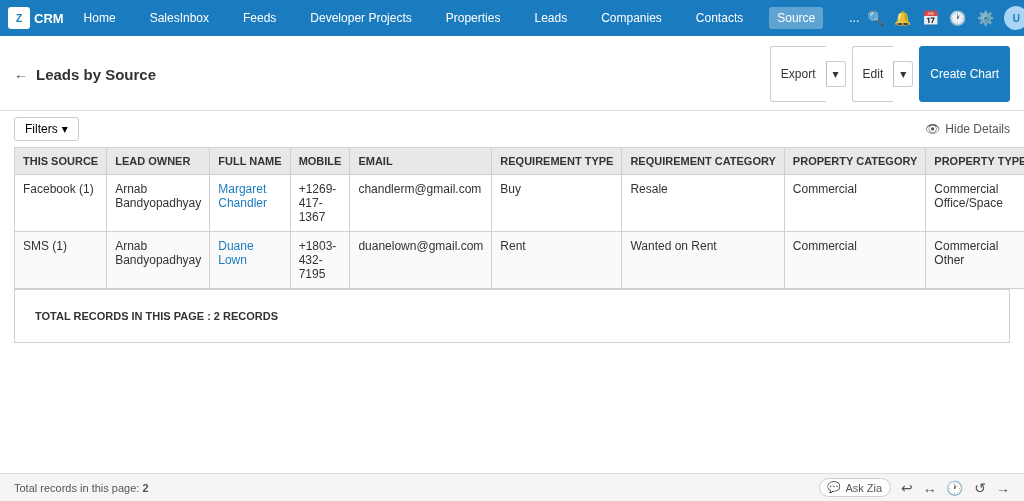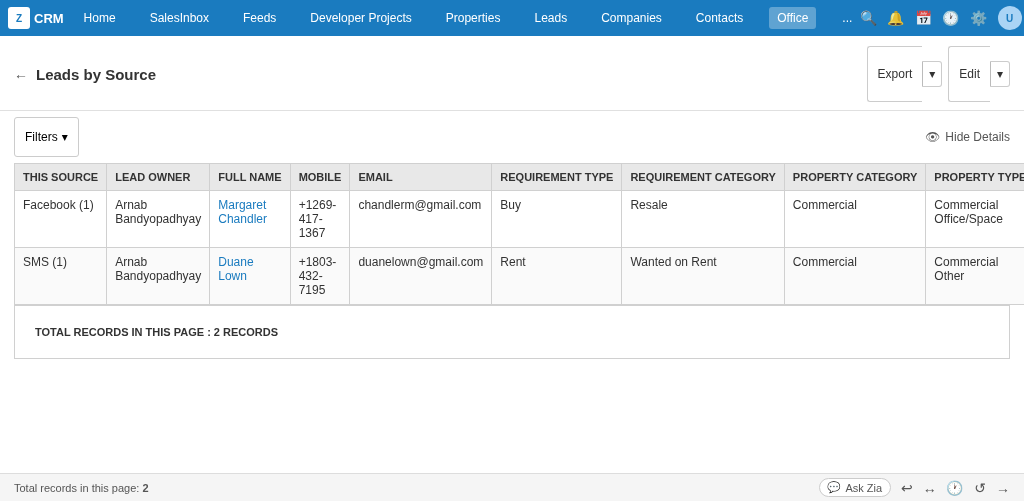--- a/index.html
+++ b/index.html
@@ -150,21 +150,21 @@
     .filters-bar {
       display: flex;
       align-items: center;
       justify-content: space-between;
       padding: 6px 14px;
       flex-shrink: 0;
     }
     .filter-btn {
       border: 1px solid #ccc;
       background: white;
-      padding: 12px 10px;
+      padding: 4px 10px;
       border-radius: 3px;
       font-size: 12px;
       cursor: pointer;
       display: flex;
       align-items: flex-start;
       gap: 4px;
     }
     .hide-details-btn {
       display: flex;
       align-items: center;
@@ -261,21 +261,21 @@
   </div>
   <div class="topnav-menu">
     <span class="topnav-item">Home</span>
     <span class="topnav-item">SalesInbox</span>
     <span class="topnav-item">Feeds</span>
     <span class="topnav-item">Developer Projects</span>
     <span class="topnav-item">Properties</span>
     <span class="topnav-item">Leads</span>
     <span class="topnav-item">Companies</span>
     <span class="topnav-item">Contacts</span>
-    <span class="topnav-item active">Office</span>
+    <span class="topnav-item active">Source</span>
     <span class="topnav-item">...</span>
   </div>
   <div class="topnav-icons">
     <span class="topnav-icon">🔍</span>
     <span class="topnav-icon">🔔</span>
     <span class="topnav-icon">📅</span>
     <span class="topnav-icon">🕐</span>
     <span class="topnav-icon">⚙️</span>
     <div class="topnav-avatar">U</div>
     <span class="topnav-icon">⠿</span>
@@ -291,20 +291,21 @@
     </div>
     <div class="page-header-right">
       <div class="btn-split">
         <button class="btn btn-main">Export</button>
         <button class="btn btn-arrow">▾</button>
       </div>
       <div class="btn-split">
         <button class="btn btn-main">Edit</button>
         <button class="btn btn-arrow">▾</button>
       </div>
+      <button class="btn btn-primary">Create Chart</button>
     </div>
   </div>
 
   <div class="filters-bar">
     <button class="filter-btn">
       <span>Filters</span>
       <span>▾</span>
     </button>
     <div class="hide-details-btn">
       <span>👁</span>

